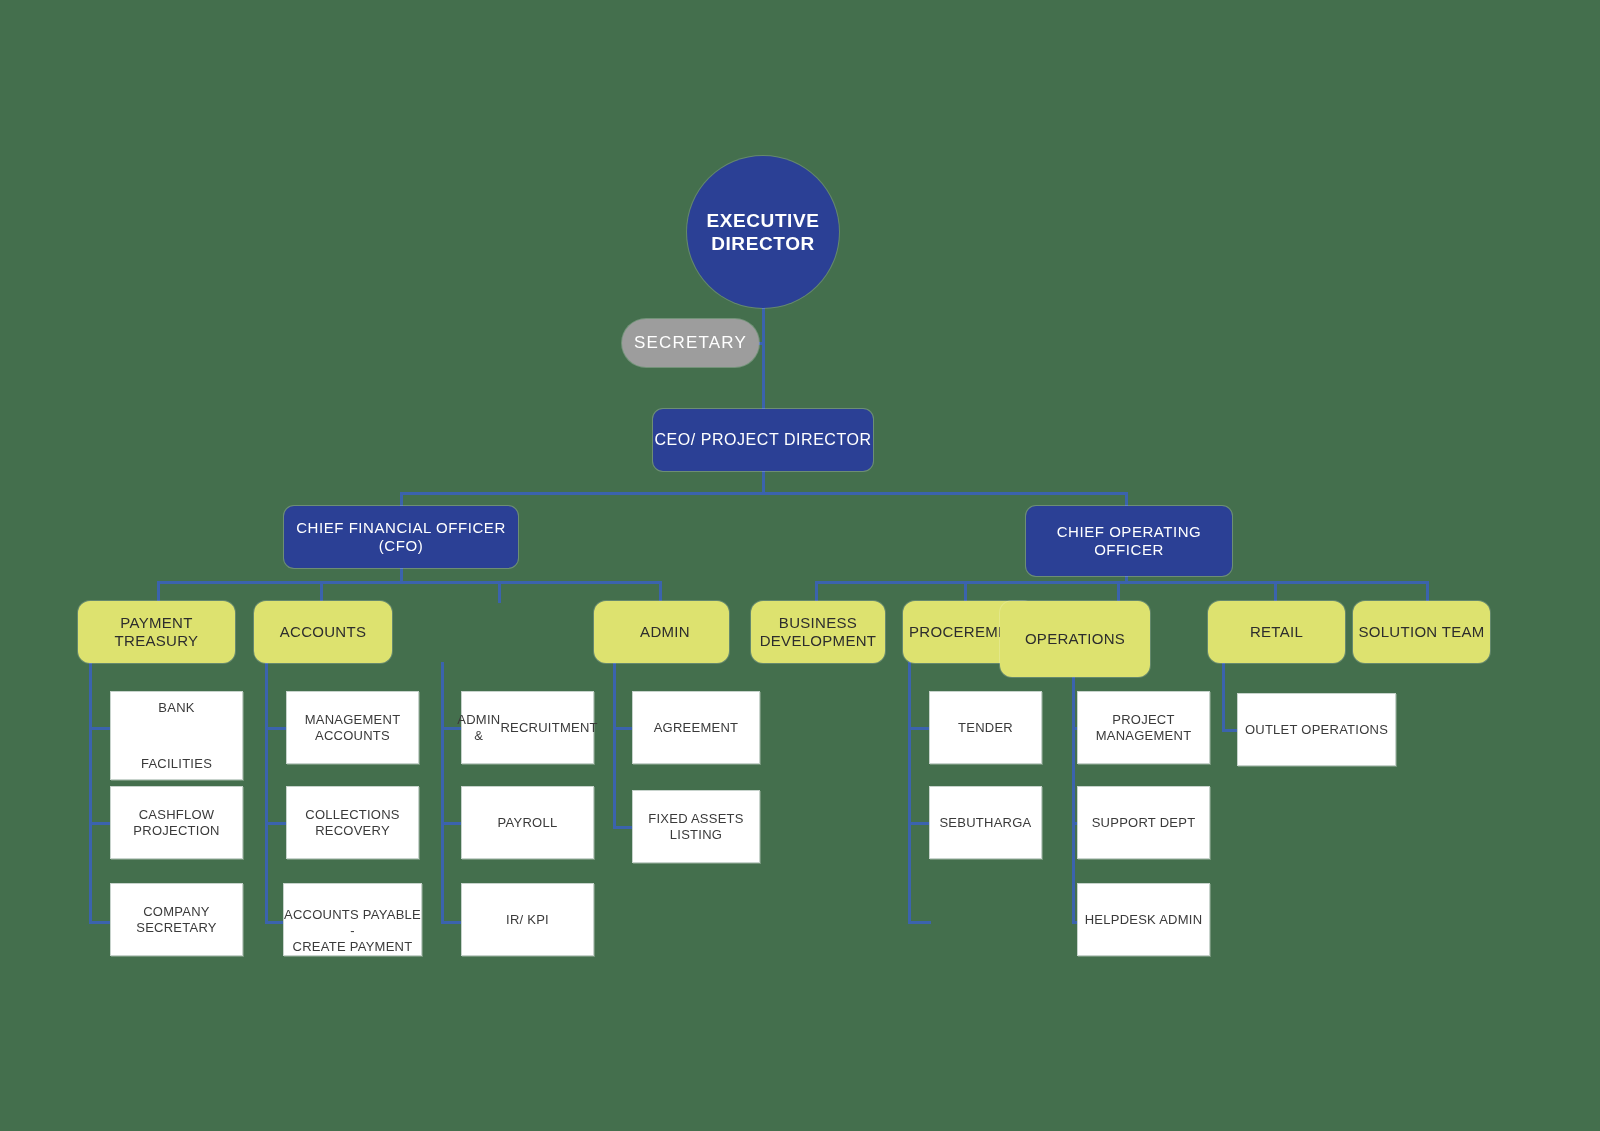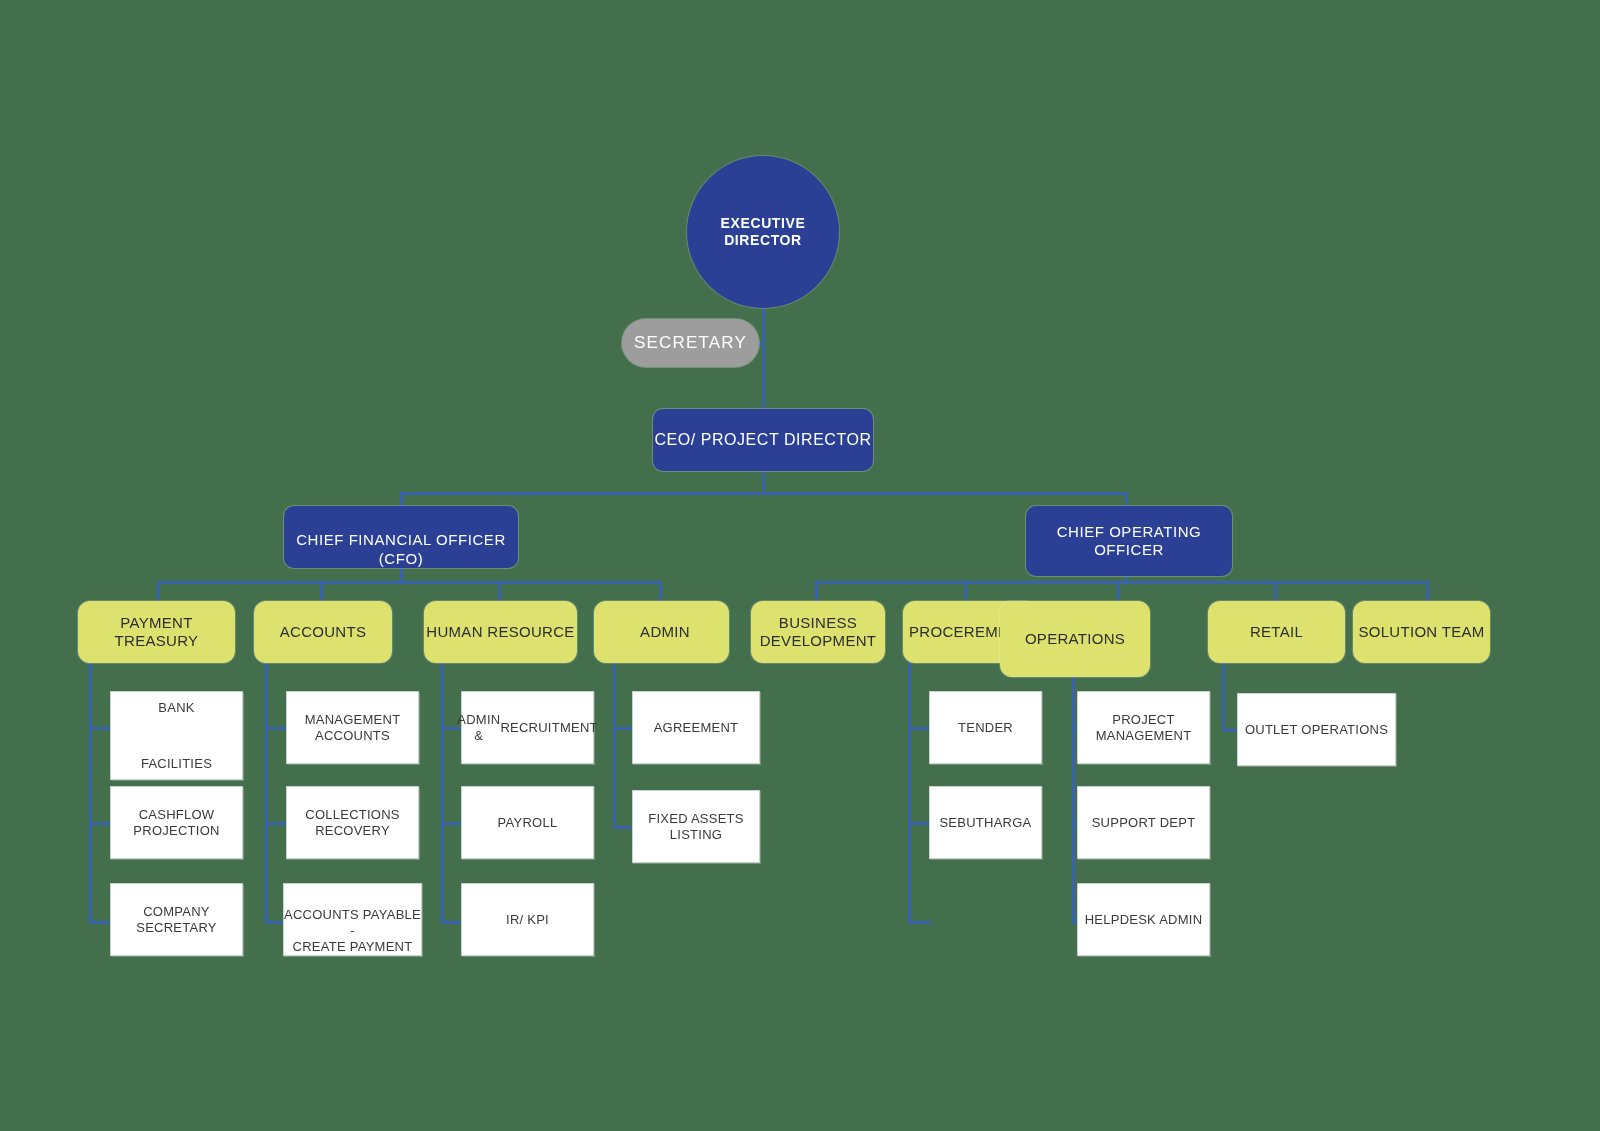--- a/index.html
+++ b/index.html
@@ -26,21 +26,21 @@
     text-align: center;
     line-height: 1.22;
     letter-spacing: 0.3px;
   }
   
   .node-exec {
     border-radius: 50%;
     background: #2b4095;
     color: #ffffff;
     font-weight: bold;
-    font-size: 14px;
+    font-size: 19px;
     letter-spacing: 0.6px;
     box-shadow: 0 0 0 1px rgba(255,255,255,0.18);
   }
   
   .node-secretary {
     border-radius: 28px;
     background: #9d9d9d;
     color: #ffffff;
     font-size: 17px;
     letter-spacing: 1.2px;
@@ -152,39 +152,36 @@
   </div>
 
   <div class="node node-secretary" style="left:622px; top:319px; width:137px; height:48px;">
     <span>SECRETARY</span>
   </div>
 
   <div class="node node-blue big" style="left:653px; top:409px; width:220px; height:62px;">
     <span>CEO/ PROJECT DIRECTOR</span>
   </div>
 
-  <div class="node node-blue" style="left:284px; top:506px; width:234px; height:62px;align-items:flex-end;">
+  <div class="node node-blue" style="left:284px; top:506px; width:234px; height:62px;">
     <span>CHIEF FINANCIAL OFFICER (CFO)</span>
   </div>
 
   <div class="node node-blue" style="left:1026px; top:506px; width:206px; height:70px;">
     <span>CHIEF OPERATING OFFICER</span>
   </div>
 
   <div class="node node-green" style="left:78px; top:601px; width:157px; height:62px;">
     <span>PAYMENT TREASURY</span>
   </div>
 
   <div class="node node-green" style="left:254px; top:601px; width:138px; height:62px;">
     <span>ACCOUNTS</span>
   </div>
 
-  <div class="node node-green" style="left:424px; top:601px; width:153px; height:62px;">
-    <span>HUMAN RESOURCE</span>
-  </div>
 
   <div class="node node-green" style="left:594px; top:601px; width:135px; height:62px;padding-left:7px;">
     <span>ADMIN</span>
   </div>
 
   <div class="node node-green" style="left:751px; top:601px; width:134px; height:62px; flex-direction:column;">
     <span>BUSINESS</span>
     <span>DEVELOPMENT</span>
   </div>
 

